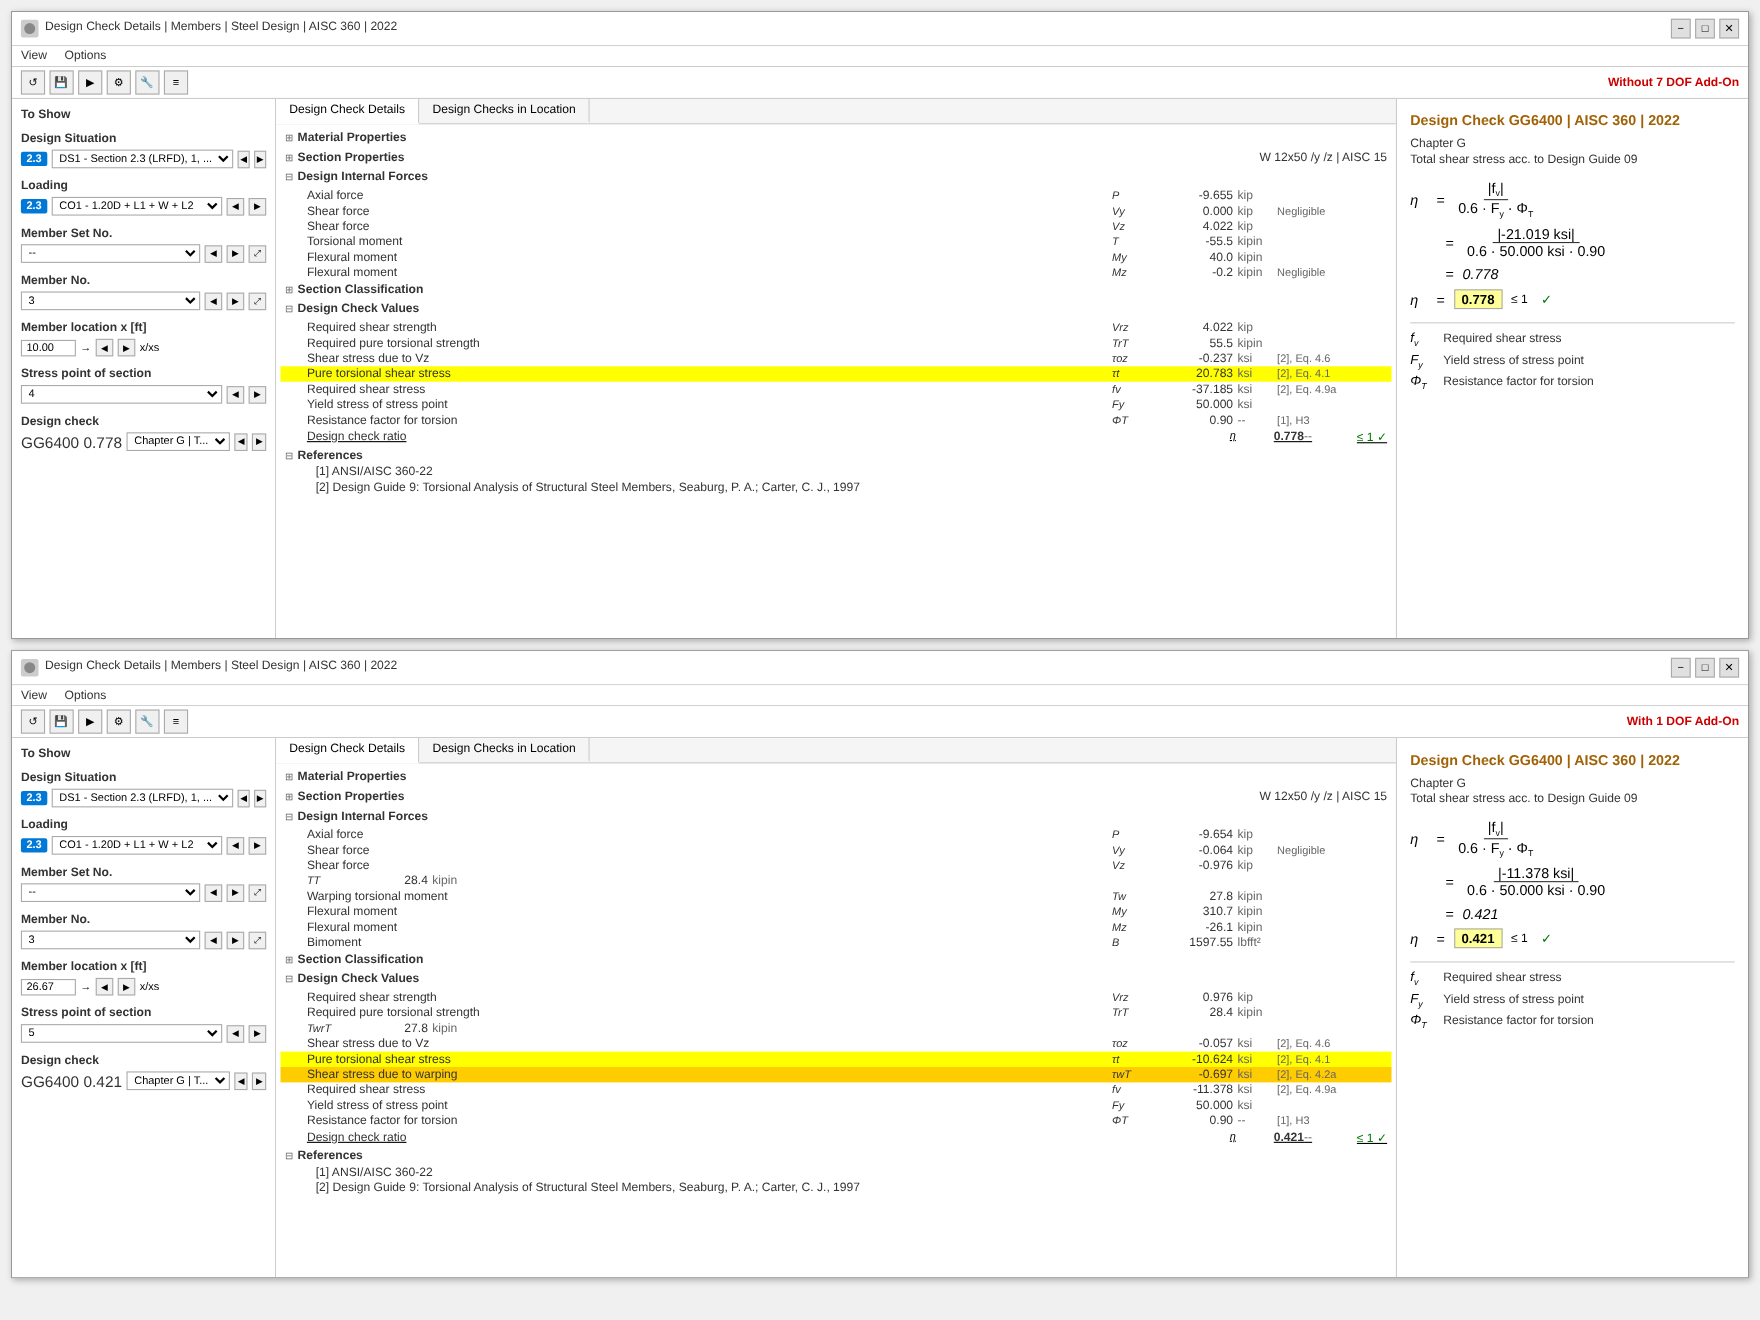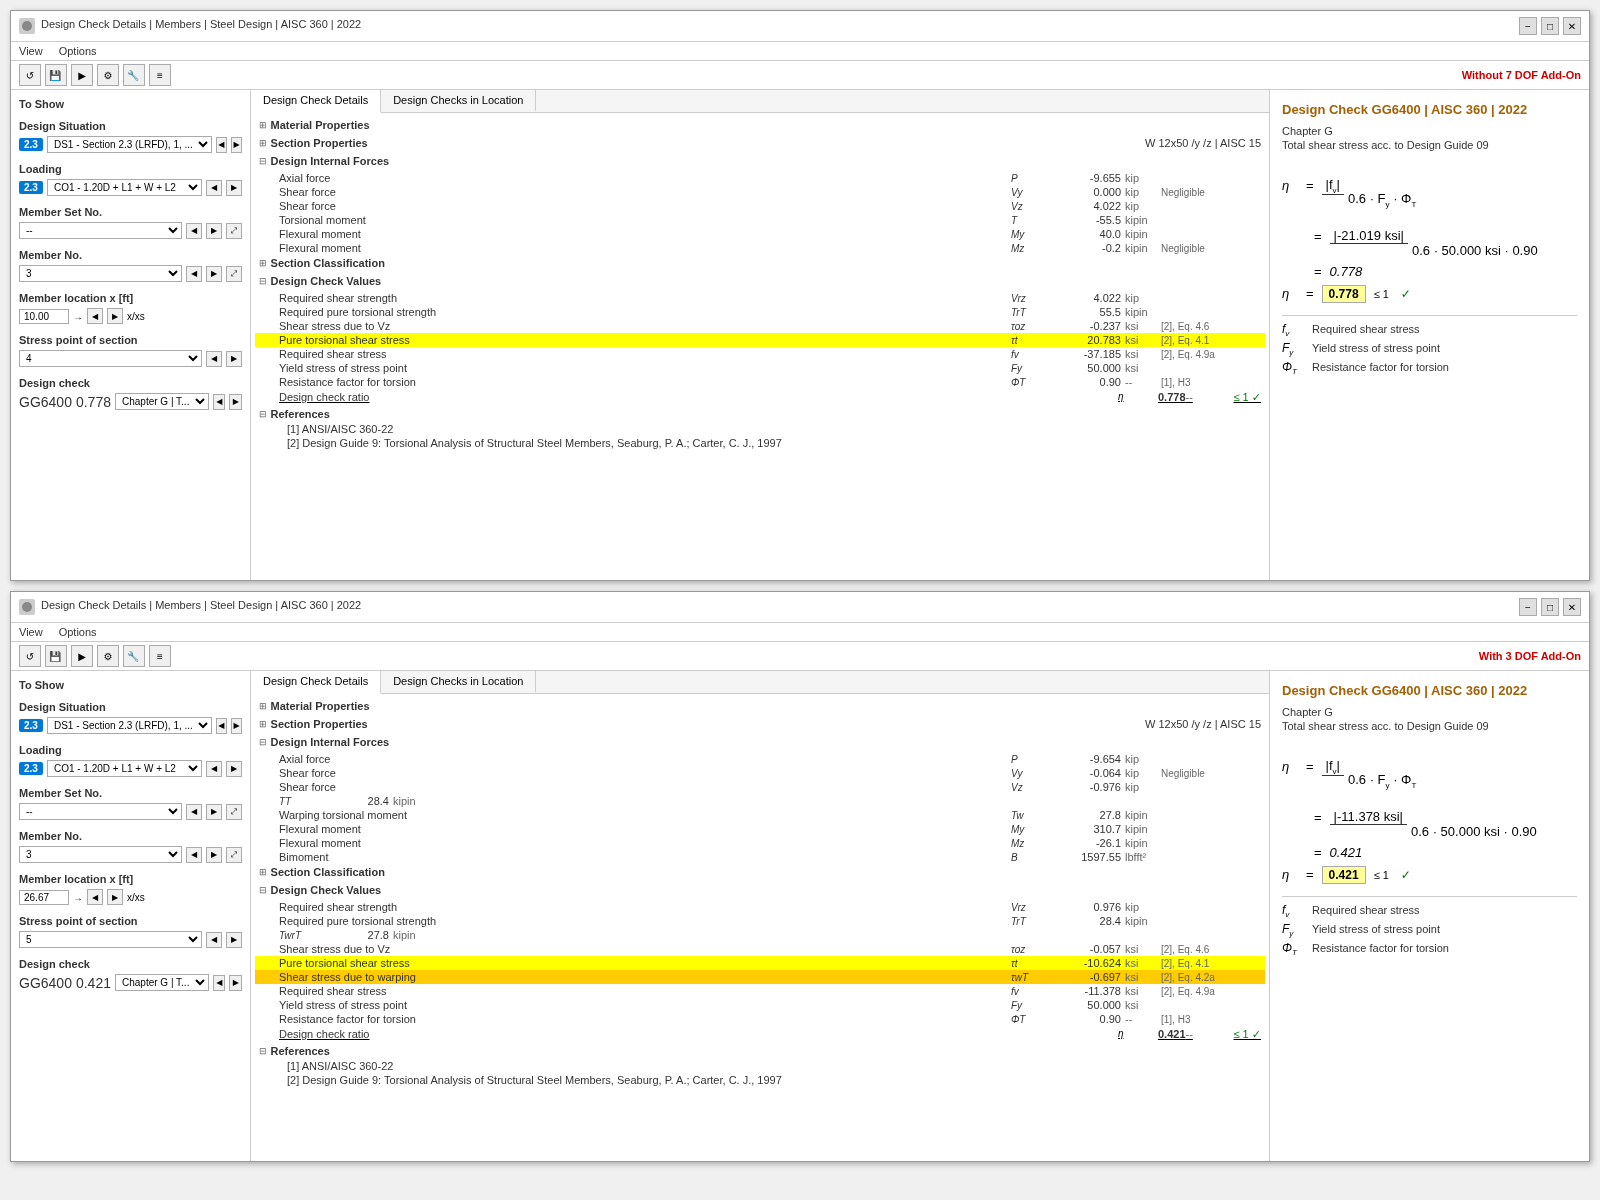--- a/index.html
+++ b/index.html
@@ -150,23 +150,23 @@
       background: #fff;
       flex-shrink: 0;
     }
     .check-title { font-size: 13px; font-weight: bold; color: #a16207; margin-bottom: 8px; }
     .chapter-label { font-size: 11px; color: #333; margin-bottom: 2px; }
     .desc-text { font-size: 11px; color: #333; margin-bottom: 12px; }
     .formula-block { margin-bottom: 12px; }
     .formula-row { display: flex; align-items: center; gap: 8px; margin-bottom: 6px; }
     .formula-symbol { font-style: italic; font-size: 13px; min-width: 16px; }
     .formula-equals { font-size: 13px; }
-    .formula-fraction { display: flex; align-items: center; }
+    .formula-fraction { display: flex; flex-direction: column; align-items: center; }
     .formula-num { border-bottom: 1px solid #333; padding: 0 4px; font-size: 13px; }
-    .formula-den { padding: 0 4px; font-size: 13px; margin-top: 28px; }
+    .formula-den { padding: 0 4px; font-size: 13px; }
     .formula-value-box {
       border: 1px solid #aaa; background: #ffff99;
       padding: 1px 6px; font-size: 12px; font-weight: bold;
     }
     .formula-check { color: #007700; font-size: 12px; margin-left: 4px; }
     .legend-row { display: flex; align-items: baseline; gap: 6px; margin-bottom: 3px; }
     .legend-symbol { font-style: italic; font-size: 12px; min-width: 18px; }
     .legend-text { font-size: 11px; color: #333; }
     
     .greek { font-style: italic; }
@@ -531,21 +531,21 @@
   </div>
       <div class="toolbar">
     <div class="toolbar-btns">
       <div class="toolbar-btn">↺</div>
       <div class="toolbar-btn">💾</div>
       <div class="toolbar-btn">▶</div>
       <div class="toolbar-btn">⚙</div>
       <div class="toolbar-btn">🔧</div>
       <div class="toolbar-btn">≡</div>
     </div>
-    <span class="addon-link">With 3 DOF Add-On</span>
+    <span class="addon-link">With 1 DOF Add-On</span>
   </div>
       <div class="content-area">
         <div class="left-panel">
     <div class="panel-section">
       <div class="panel-label">To Show</div>
     </div>
     <div class="panel-section">
       <div class="panel-label">Design Situation</div>
       <div class="dropdown-row">
         <span class="design-situation-badge">2.3</span>

